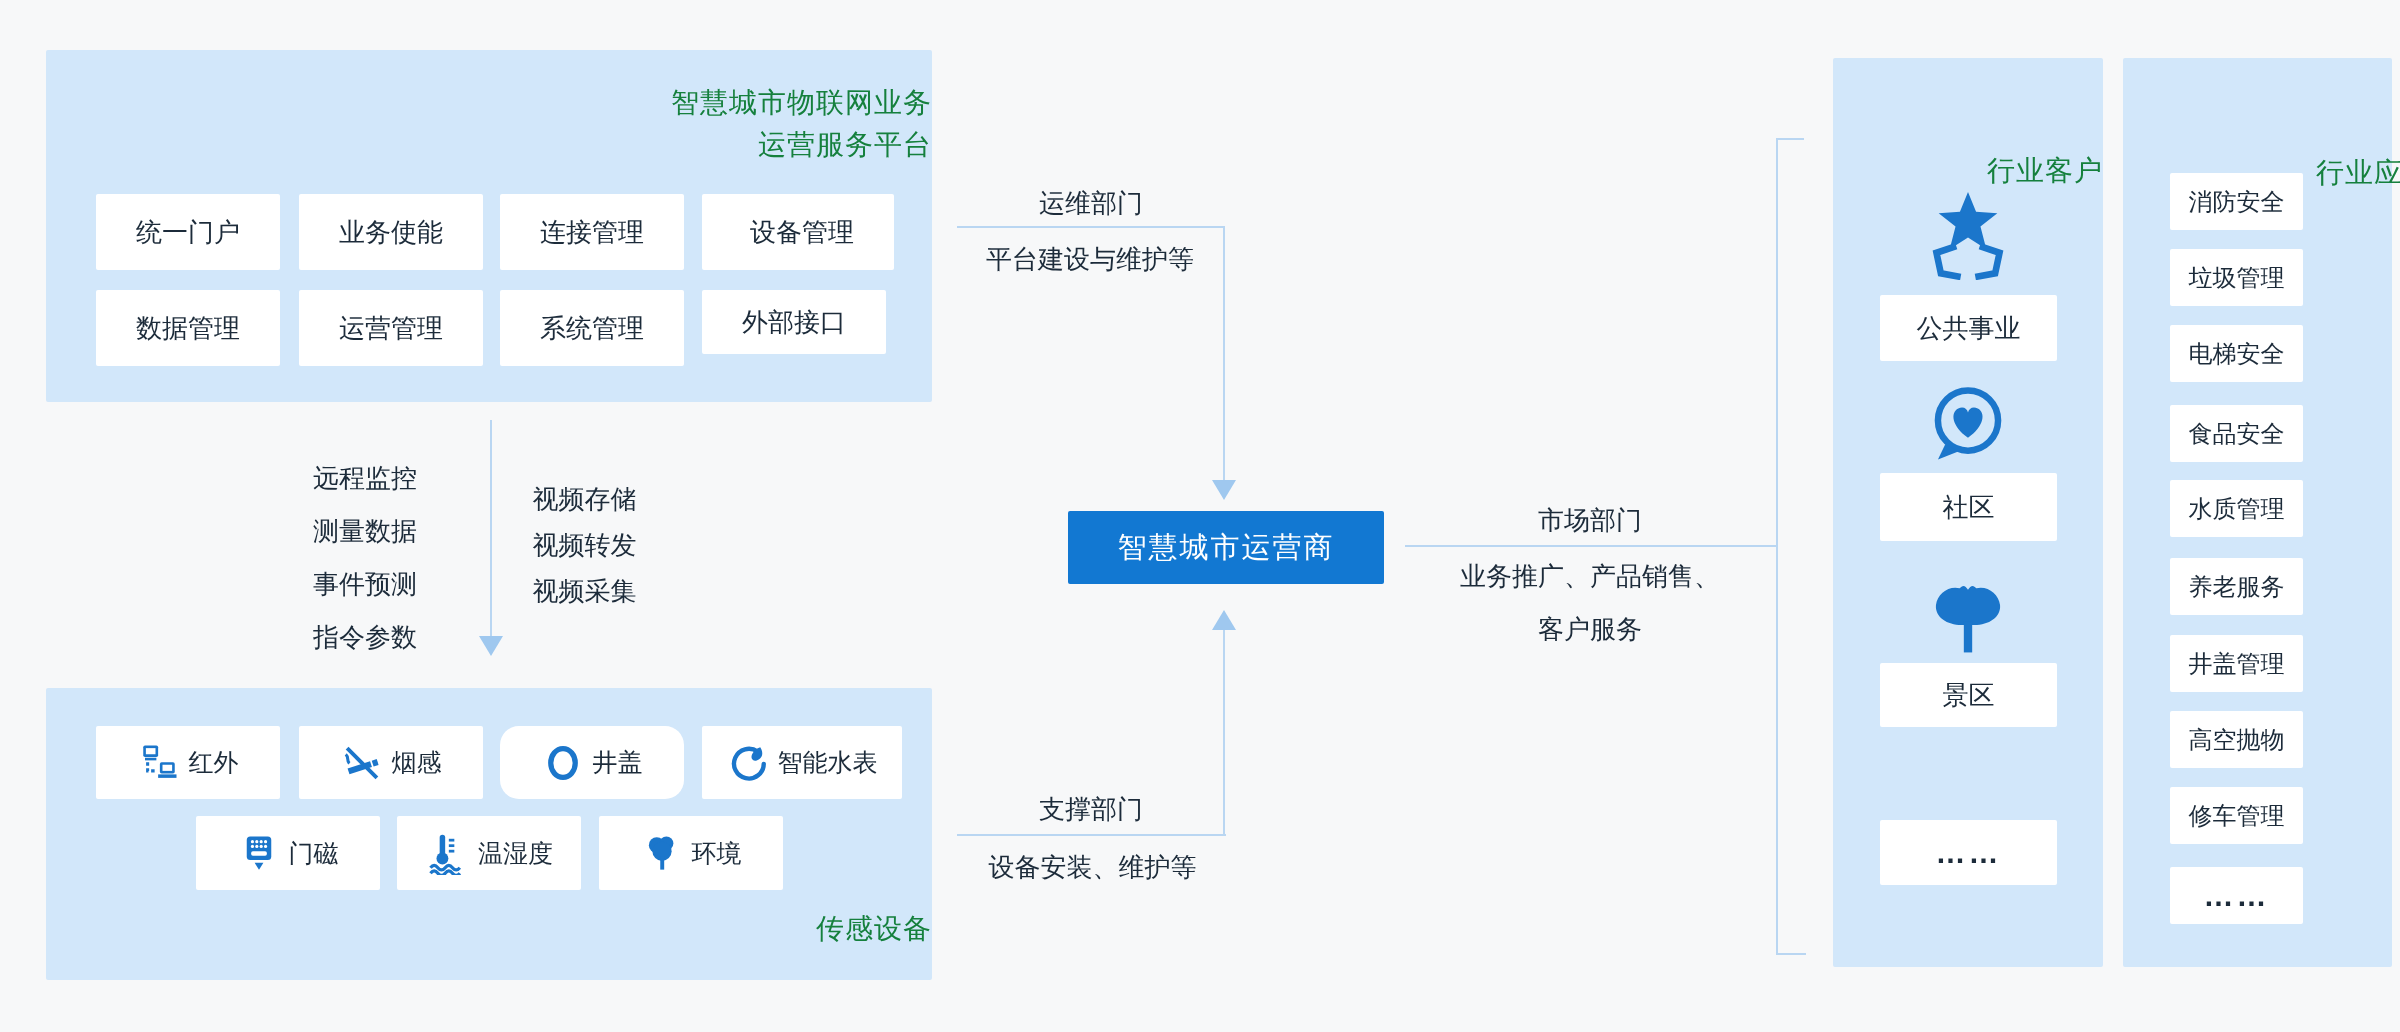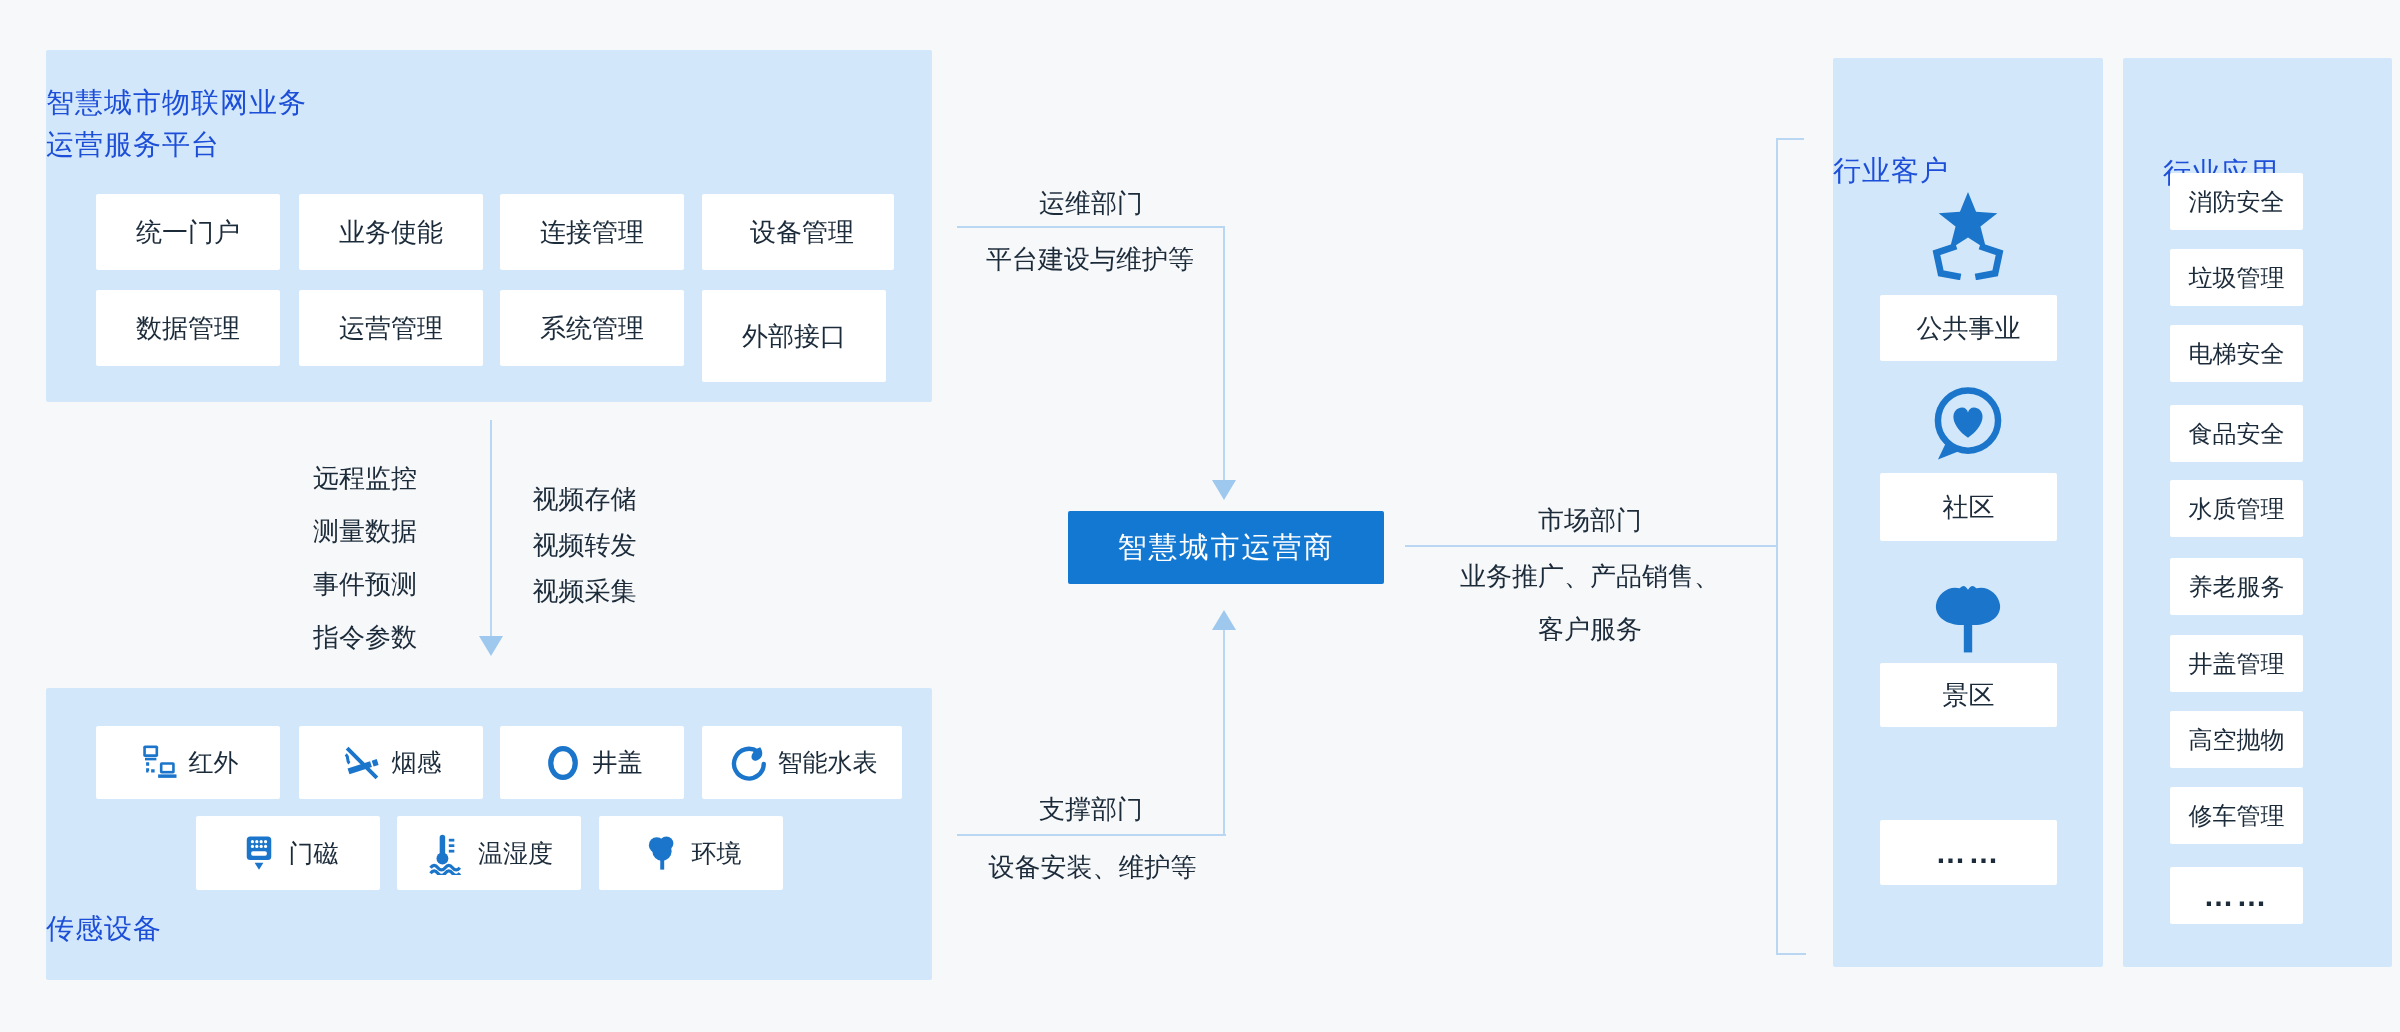--- a/index.html
+++ b/index.html
@@ -9,22 +9,22 @@
     font-family:"Liberation Sans","DejaVu Sans",sans-serif;
     color:#1c2b3a;
   }
   .panel{position:absolute;background:#d2e7fa;border-radius:2px;}
   .card{
     position:absolute;background:#ffffff;border-radius:2px;
     display:flex;align-items:center;justify-content:center;
     font-size:26px;color:#1c2b3a;white-space:nowrap;
   }
   .panel-title{
-    position:absolute;width:100%;text-align:left;
-    font-size:28px;line-height:42px;color:#1d4ed8;letter-spacing:1px;
+    position:absolute;width:100%;text-align:right;
+    font-size:28px;line-height:42px;color:#15803d;letter-spacing:1px;
   }
   .flow-text{position:absolute;text-align:center;font-size:26px;color:#1c2b3a;white-space:nowrap;}
   .hline{position:absolute;height:2px;background:#b9d6f2;}
   .vline{position:absolute;width:2px;background:#b9d6f2;}
   .arrowhead-down{
     position:absolute;width:0;height:0;
     border-left:12px solid transparent;border-right:12px solid transparent;
     border-top:20px solid #9fc8ef;
   }
   .arrowhead-up{
@@ -52,21 +52,21 @@
     <div>智慧城市物联网业务</div>
     <div>运营服务平台</div>
   </div>
   <div class="card" style="left:50px;top:144px;width:184px;height:76px;">统一门户</div>
   <div class="card" style="left:253px;top:144px;width:184px;height:76px;">业务使能</div>
   <div class="card" style="left:454px;top:144px;width:184px;height:76px;">连接管理</div>
   <div class="card" style="left:656px;top:144px;width:184px;height:76px;padding-left:8px;">设备管理</div>
   <div class="card" style="left:50px;top:240px;width:184px;height:76px;">数据管理</div>
   <div class="card" style="left:253px;top:240px;width:184px;height:76px;">运营管理</div>
   <div class="card" style="left:454px;top:240px;width:184px;height:76px;">系统管理</div>
-  <div class="card" style="left:656px;top:240px;width:184px;height:92px;">外部接口</div>
+  <div class="card" style="left:656px;top:240px;width:184px;height:64px;">外部接口</div>
 </div>
 
 <div class="list-col" style="left:280px;top:452px;width:170px;line-height:53px;">
   <div>远程监控</div>
   <div>测量数据</div>
   <div>事件预测</div>
   <div>指令参数</div>
 </div>
 
 <div class="vline" style="left:490px;top:420px;height:218px;"></div>
@@ -100,21 +100,21 @@
       <g transform="rotate(-18 24 26)">
         <rect x="7" y="25" width="27" height="7" fill="#1b76cb"></rect>
         <rect x="36" y="25" width="6" height="7" fill="#1b76cb"></rect>
         <path d="M11,20 c-3,-4 2,-6 -1,-11" fill="none" stroke="#1b76cb" stroke-width="3.5"></path>
       </g>
       <line x1="7" y1="7" x2="41" y2="41" stroke="#1b76cb" stroke-width="4.5"></line>
     </svg>
     <span>烟感</span>
   </div>
 
-  <div class="card sensor-card" style="left:454px;top:38px;width:184px;height:73px;">
+  <div class="card sensor-card" style="left:454px;top:38px;width:184px;height:73px;border-radius:19px;">
     <svg width="42" height="42" viewBox="0 0 48 48">
       <ellipse cx="24" cy="24" rx="14" ry="16.5" fill="none" stroke="#1b76cb" stroke-width="6"></ellipse>
     </svg>
     <span>井盖</span>
   </div>
 
   <div class="card sensor-card" style="left:656px;top:38px;width:200px;height:73px;text-align:center;">
     <svg width="42" height="42" viewBox="0 0 48 48">
       <path d="M35,11 A17,17 0 1 0 42,25" fill="none" stroke="#1b76cb" stroke-width="5" stroke-linecap="round"></path>
       <path d="M38,6 C42,12 41,19 34,21 C29,22.5 26.5,18 29,13.5 C31,9.5 34,7 38,6 Z" fill="#1b76cb"></path>

